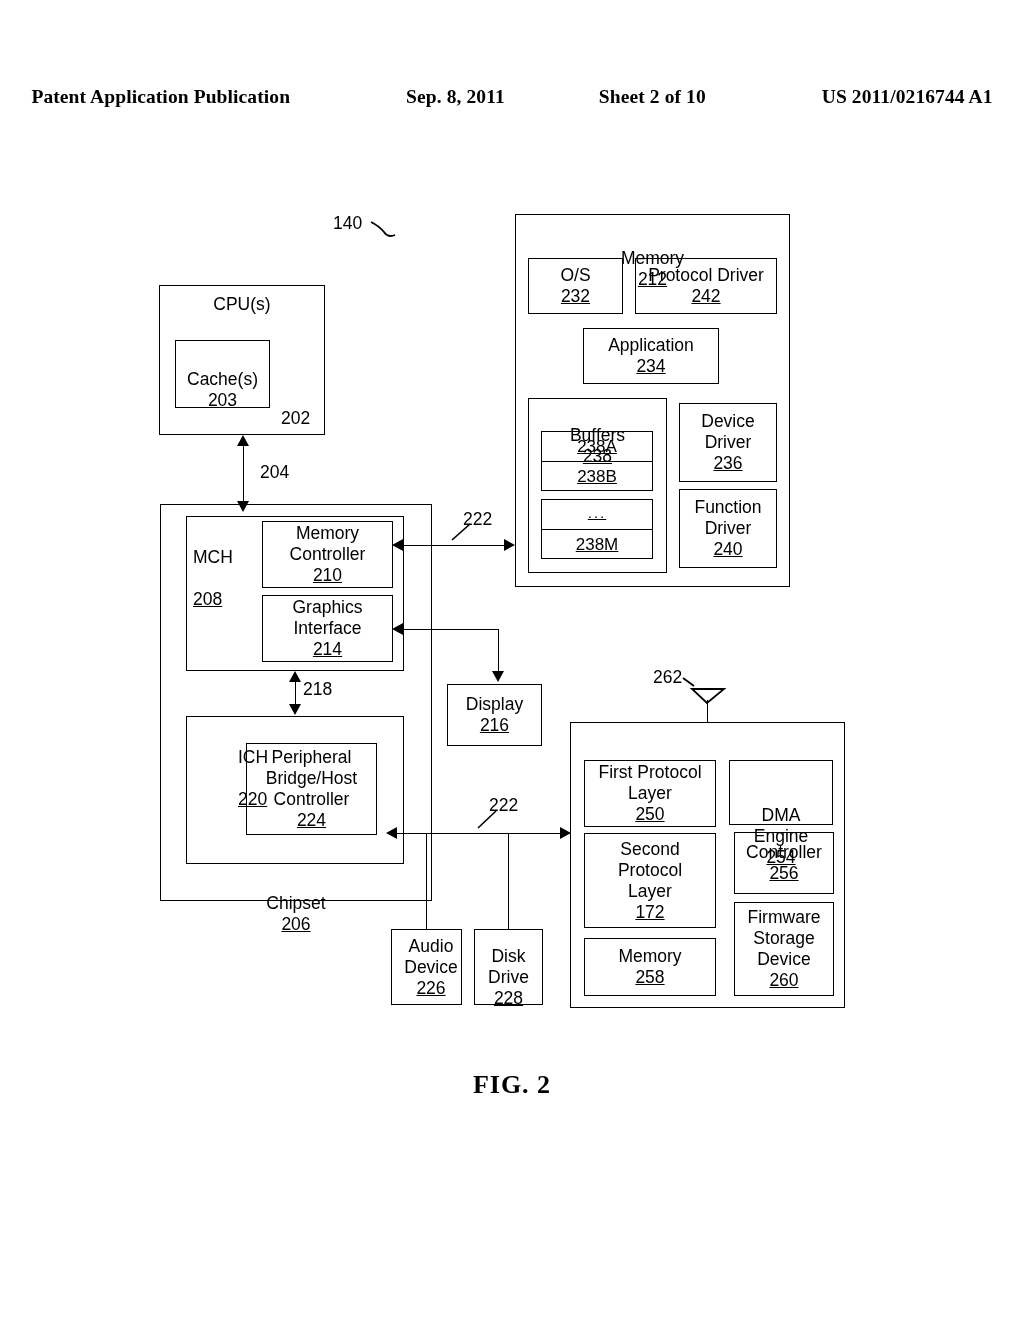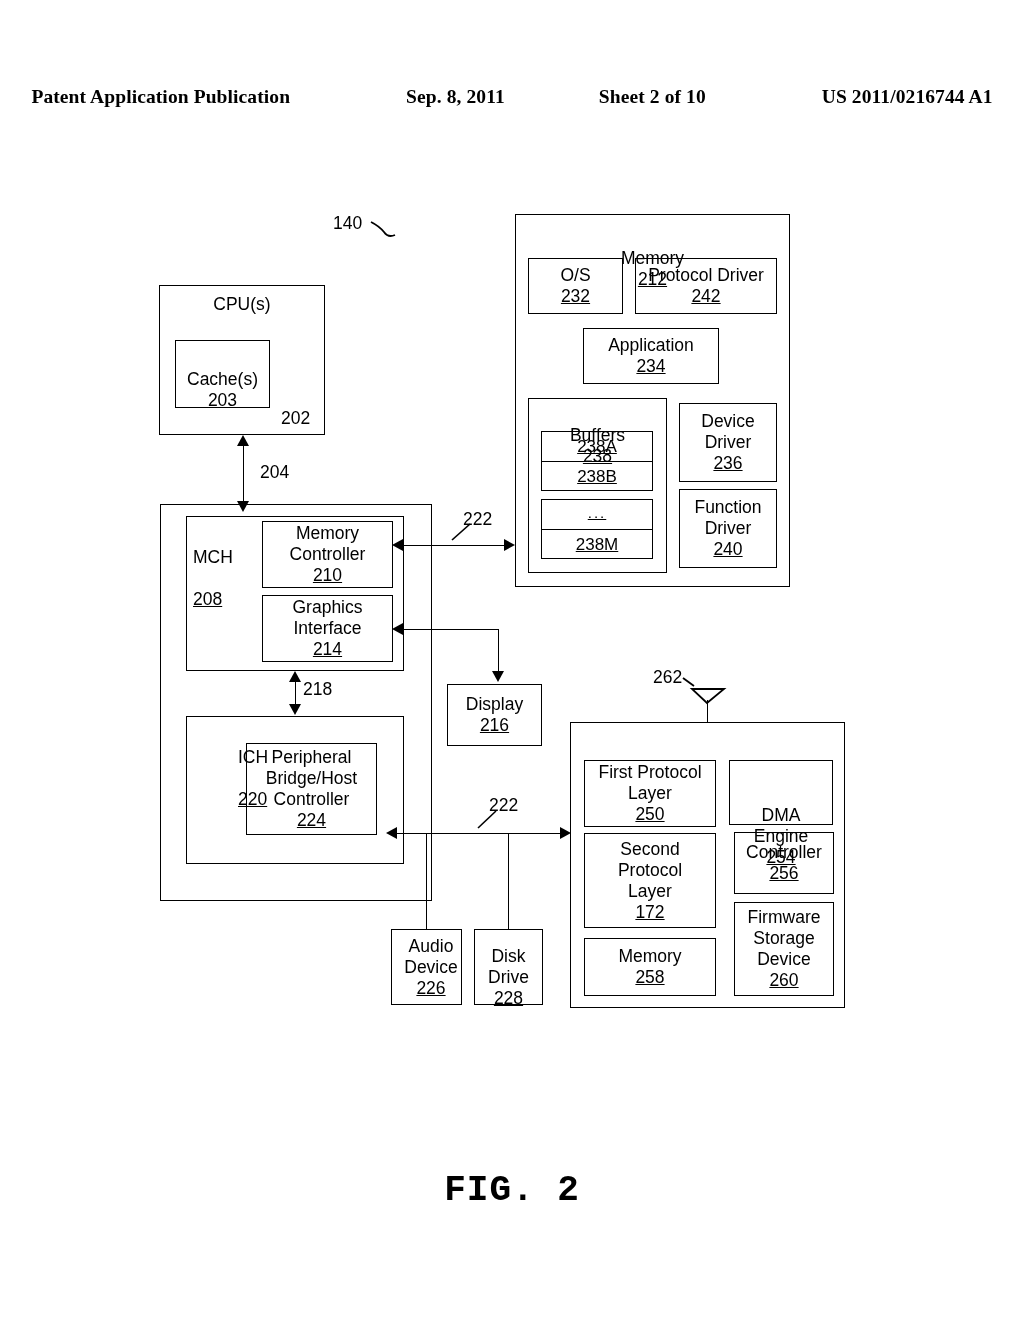--- a/index.html
+++ b/index.html
@@ -35,26 +35,26 @@
   }
   .page-header .seg { display: inline-block; }
   .gap-a { width: 44px; }
   .gap-b { width: 22px; }
   .gap-c { width: 44px; }
 
   
   .fig-caption {
     position: absolute;
     left: 0;
-    top: 1170px;
+    top: 1070px;
     width: 1024px;
     text-align: center;
-    font-family: Liberation Mono, monospace;
+    font-family: Liberation Serif, serif;
     font-weight: bold;
-    font-size: 36px;
+    font-size: 26px;
     letter-spacing: 1px;
   }
 
   
   .fig { position: absolute; left: 0; top: 0; width: 1024px; height: 1320px; }
 
   .box {
     position: absolute;
     border: 1.6px solid #000;
     box-sizing: border-box;
@@ -124,20 +124,24 @@
     <span class="u">203</span>
   </div>
   <div class="refnum" style="left:281px; top:408px;">202</div>
 
   <div class="vline" style="left:243px; top:443px; height:65px;"></div>
   <div class="arw arw-u" style="left:237px; top:435px;"></div>
   <div class="arw arw-d" style="left:237px; top:501px;"></div>
   <div class="refnum" style="left:260px; top:462px;">204</div>
 
   <div class="box" style="left:160px; top:504px; width:272px; height:397px;"></div>
+  <div class="lbl" style="left:160px; top:872px; width:272px;">
+    <span>Chipset</span>
+    <span class="u">206</span>
+  </div>
 
   <div class="box box-thin" style="left:186px; top:516px; width:218px; height:155px;"></div>
   <div class="lbl" style="left:193px; top:526px; width:60px; text-align:left;">
     <span>MCH</span><br>
     <span class="u">208</span>
   </div>
 
   <div class="box box-thin" style="left:262px; top:521px; width:131px; height:67px;"></div>
   <div class="lbl lbl-c" style="left:262px; top:521px; width:131px; height:67px;">
     <span>Memory

